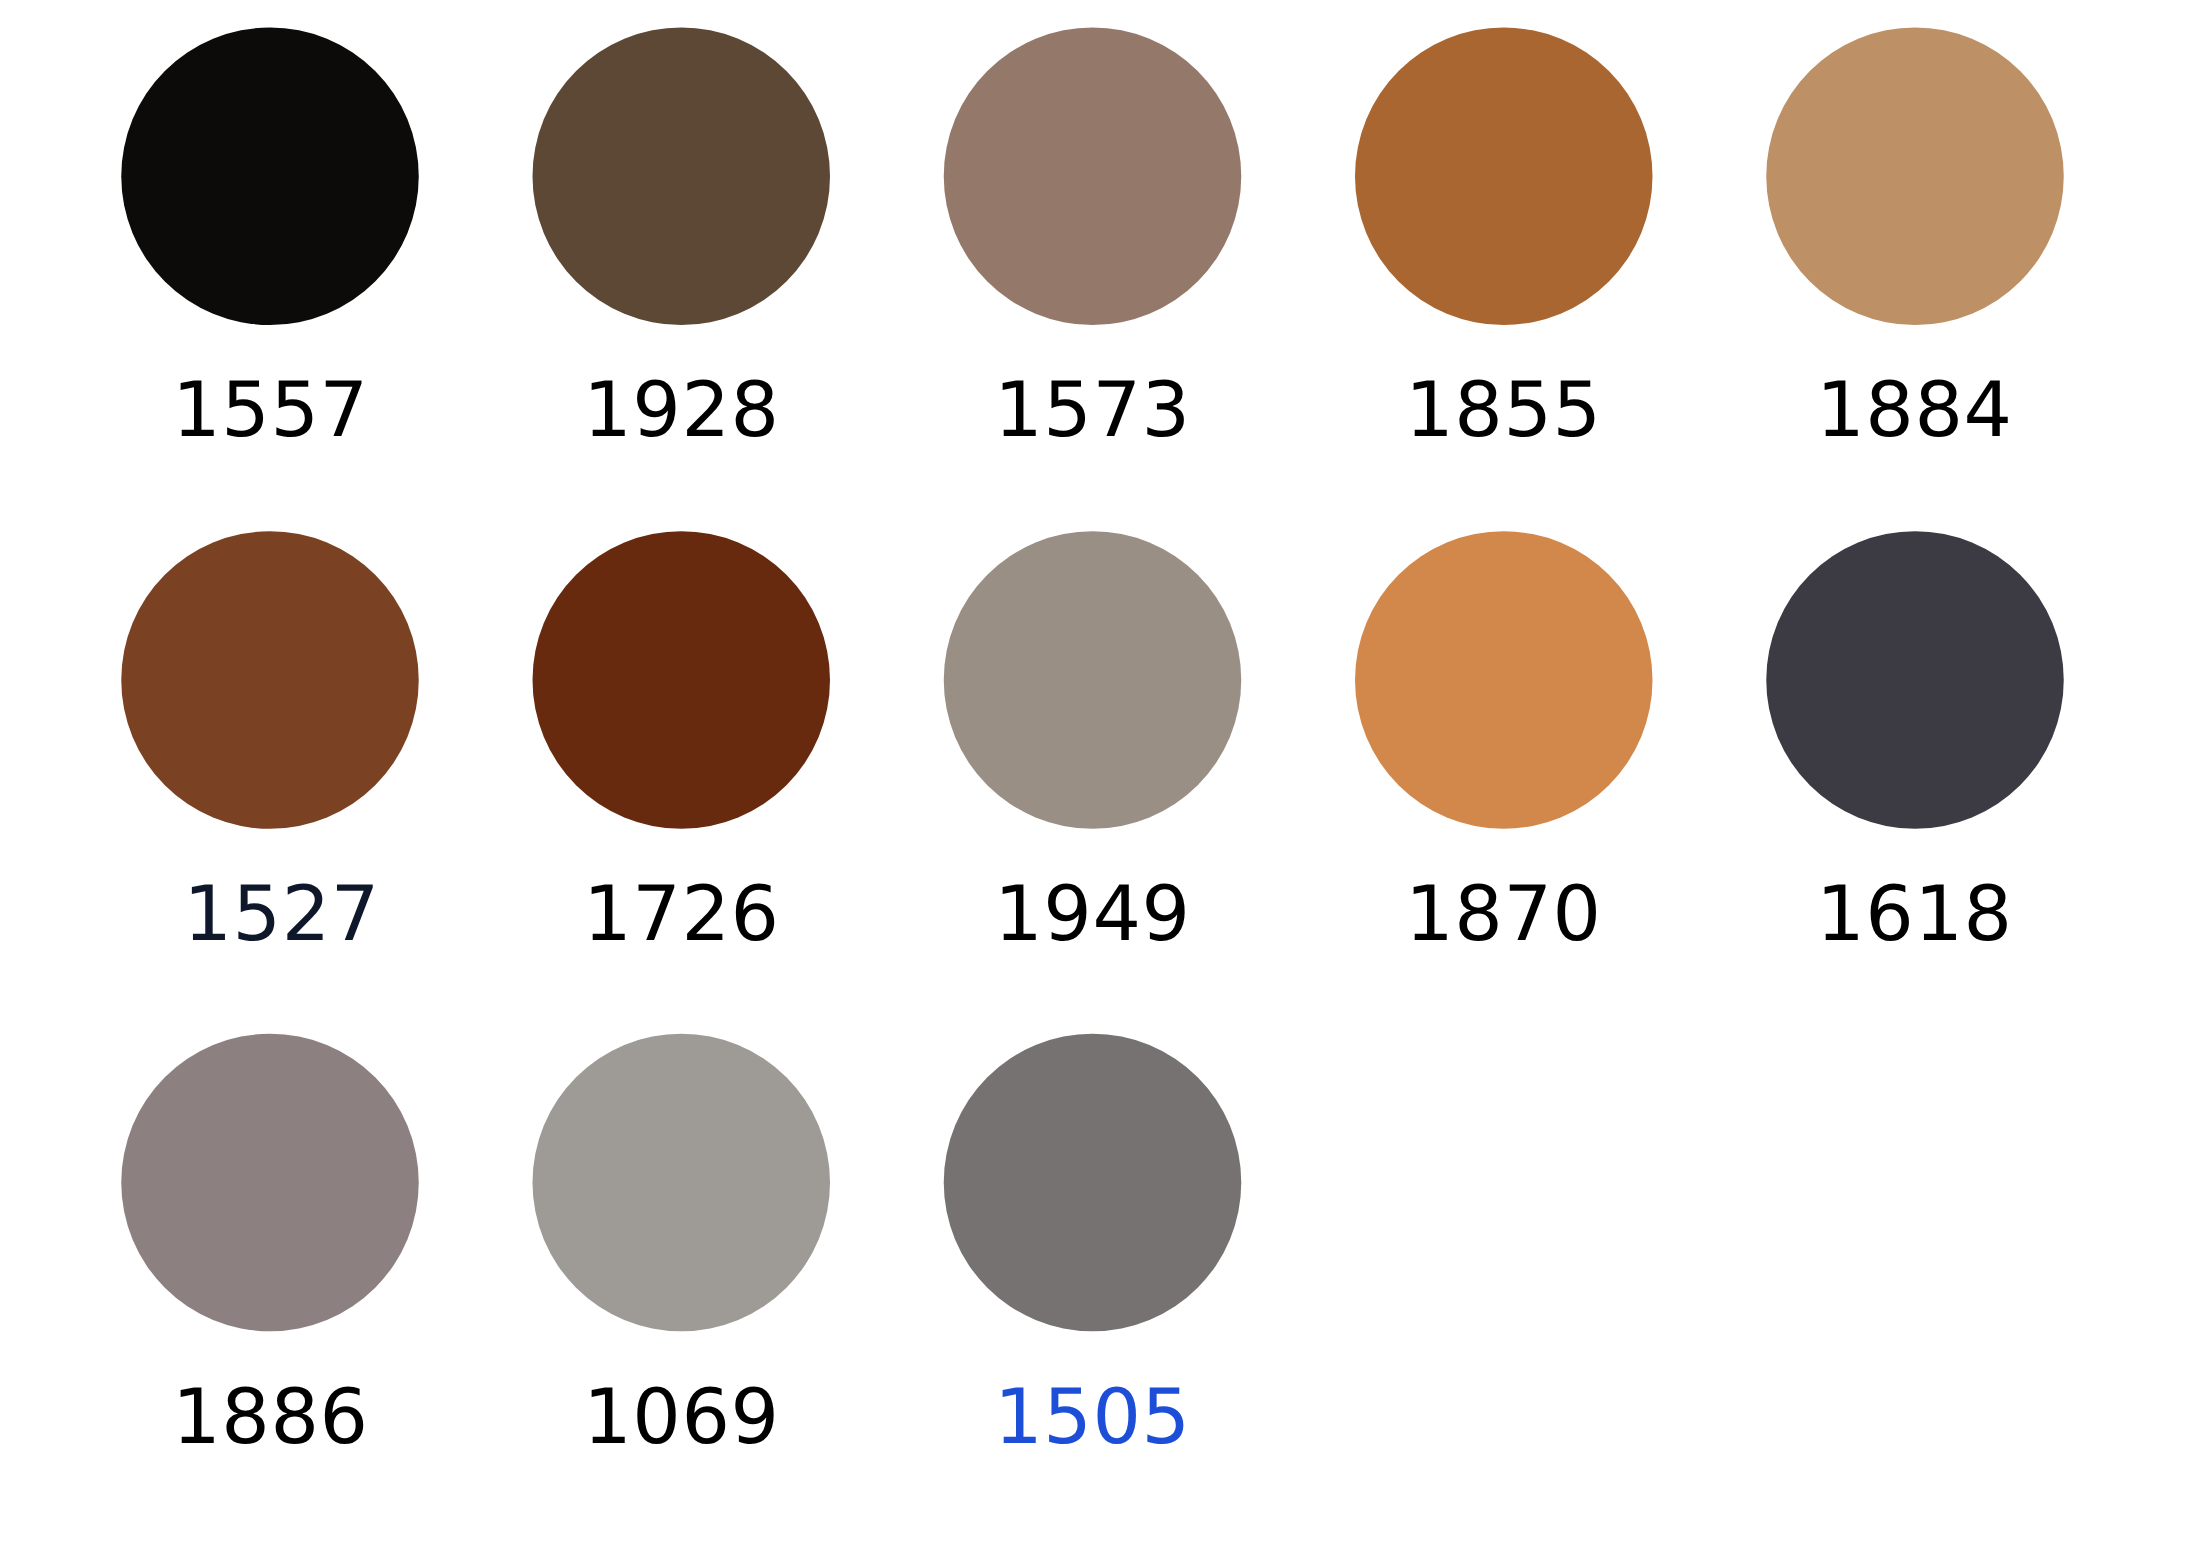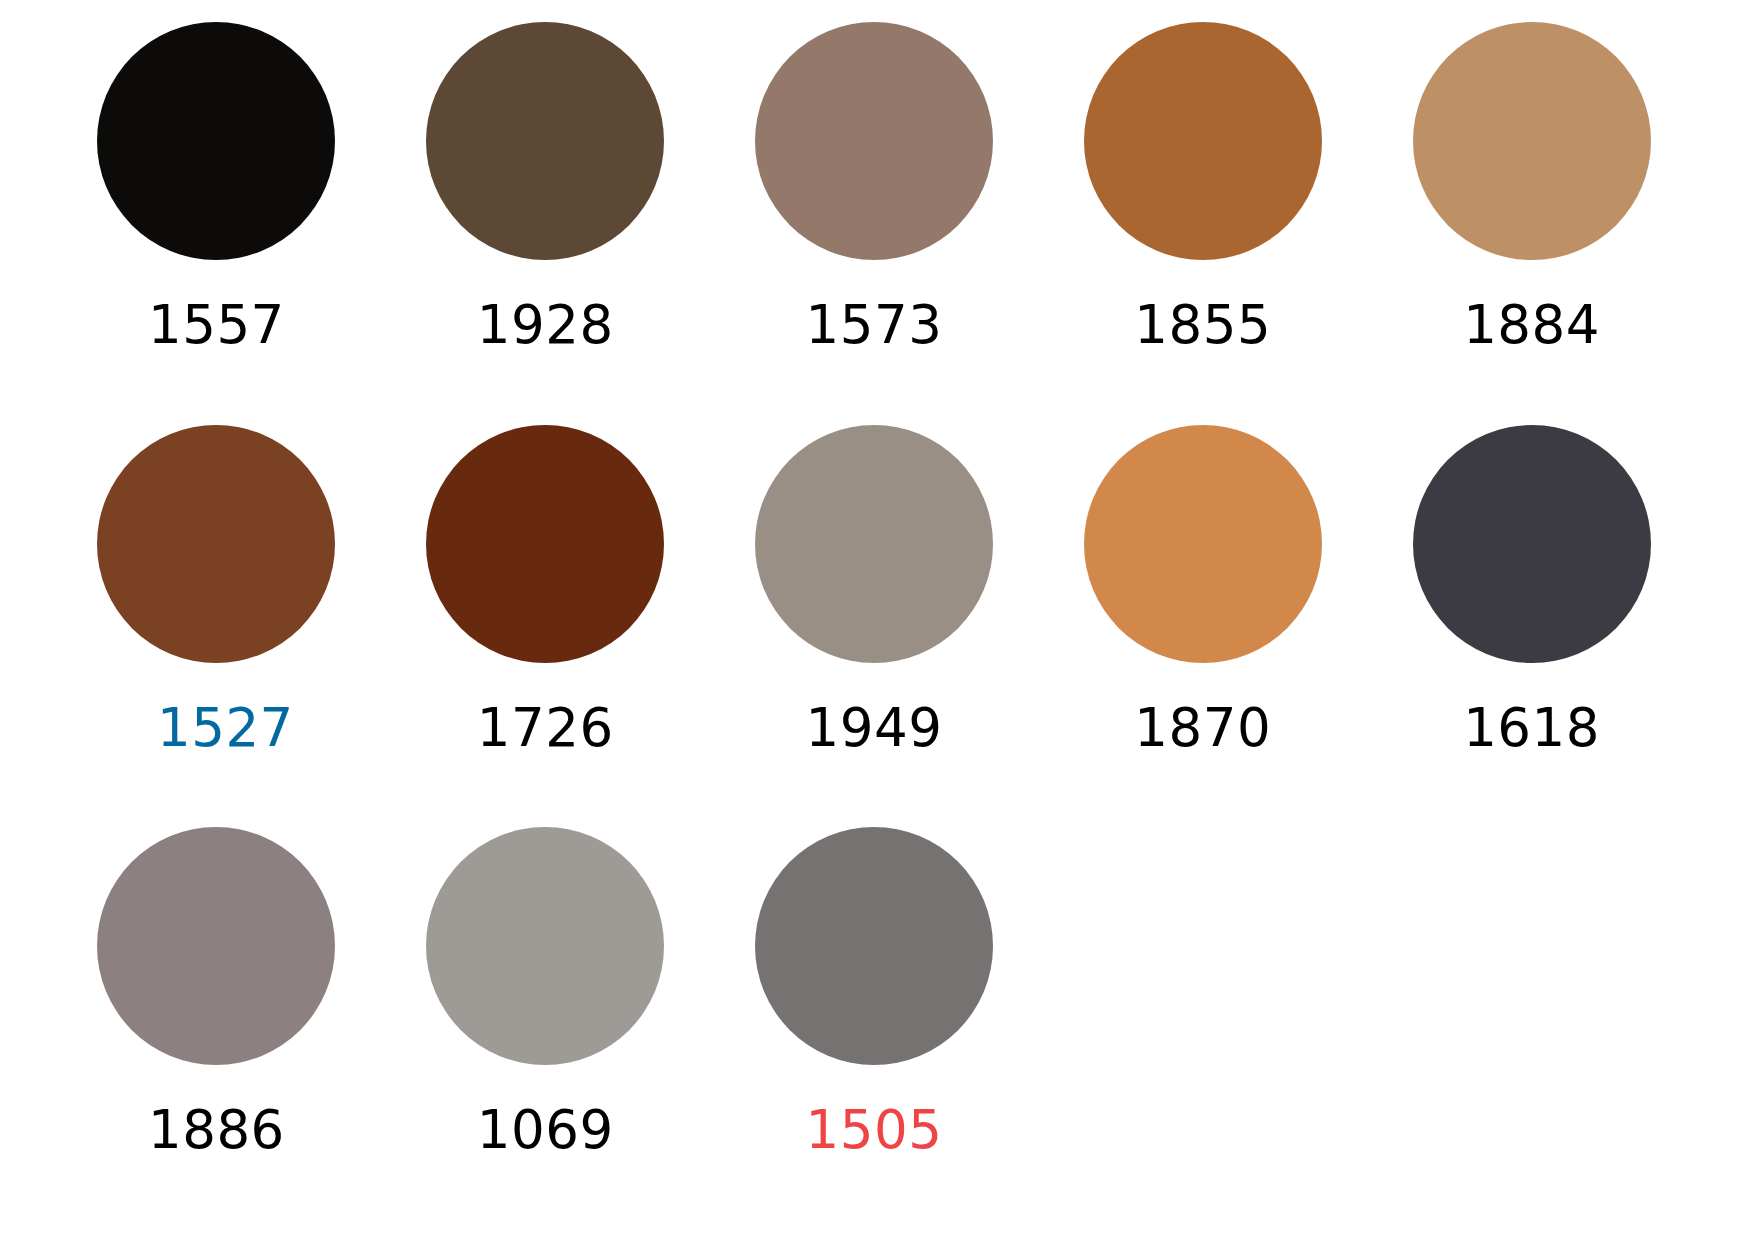--- a/index.html
+++ b/index.html
@@ -41,21 +41,21 @@
 
   .swatch-dot {
     width: 238px;
     height: 238px;
     border-radius: 50%;
     flex: 0 0 auto;
   }
 
   .swatch-label {
     margin-top: 38px;
-    font-size: 53px;
+    font-size: 61px;
     line-height: 1;
     color: #000000;
     letter-spacing: 0.5px;
     font-weight: 400;
     white-space: nowrap;
   }
 </style>
 </head>
 <body>
 
@@ -75,21 +75,21 @@
     <div class="swatch-cell">
       <div class="swatch-dot" style="background: rgb(169, 102, 49);"></div>
       <div class="swatch-label" style="color: rgb(0, 0, 0);">1855</div>
     </div>
     <div class="swatch-cell">
       <div class="swatch-dot" style="background: rgb(189, 144, 101);"></div>
       <div class="swatch-label" style="color: rgb(0, 0, 0);">1884</div>
     </div>
     <div class="swatch-cell">
       <div class="swatch-dot" style="background: rgb(122, 66, 35);"></div>
-      <div class="swatch-label" style="color: #0369a1; margin-left: 18px;">1527</div>
+      <div class="swatch-label" style="color: #0f172a; margin-left: 18px;">1527</div>
     </div>
     <div class="swatch-cell">
       <div class="swatch-dot" style="background: rgb(104, 42, 14);"></div>
       <div class="swatch-label" style="color: rgb(0, 0, 0);">1726</div>
     </div>
     <div class="swatch-cell">
       <div class="swatch-dot" style="background: rgb(154, 143, 133);"></div>
       <div class="swatch-label" style="color: rgb(0, 0, 0);">1949</div>
     </div>
     <div class="swatch-cell">
@@ -103,15 +103,15 @@
     <div class="swatch-cell">
       <div class="swatch-dot" style="background: rgb(140, 129, 128);"></div>
       <div class="swatch-label" style="color: rgb(0, 0, 0); text-align: right;">1886</div>
     </div>
     <div class="swatch-cell">
       <div class="swatch-dot" style="background: rgb(158, 154, 150);"></div>
       <div class="swatch-label" style="color: rgb(0, 0, 0);">1069</div>
     </div>
     <div class="swatch-cell">
       <div class="swatch-dot" style="background: rgb(117, 114, 113);"></div>
-      <div class="swatch-label" style="color: #ef4444;">1505</div>
+      <div class="swatch-label" style="color: #1d4ed8;">1505</div>
     </div>
   </main>
 
 </body></html>

